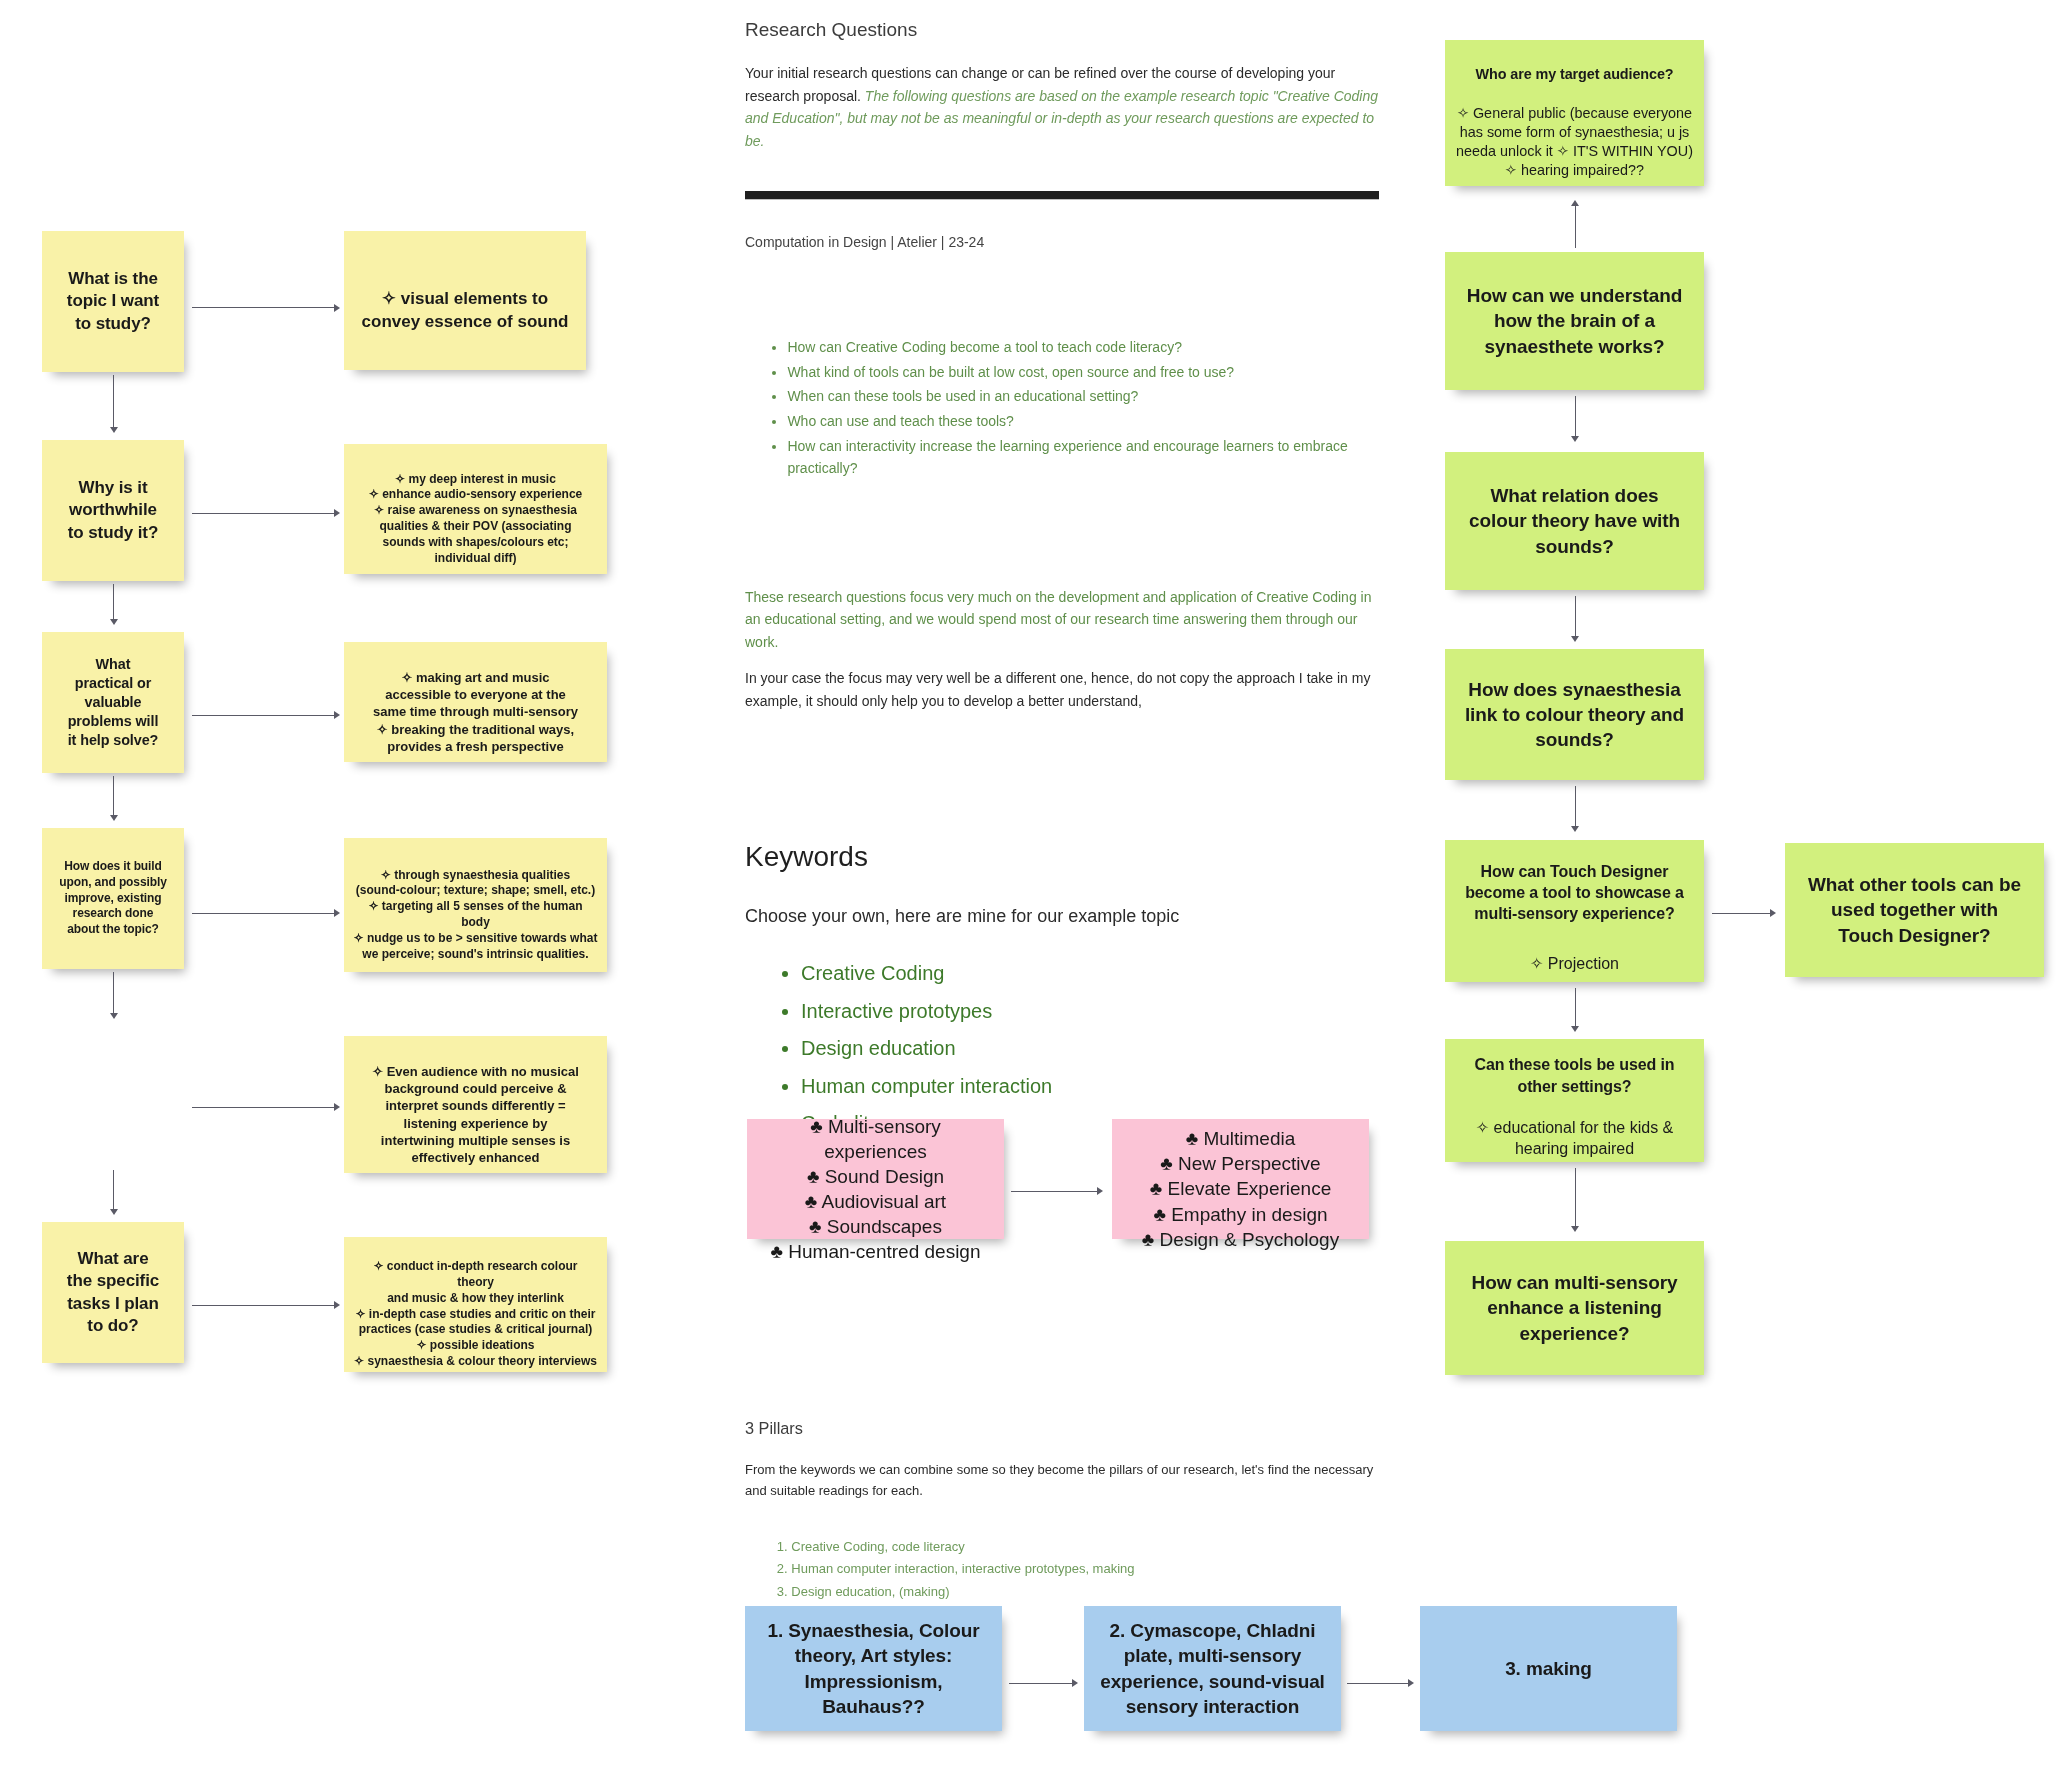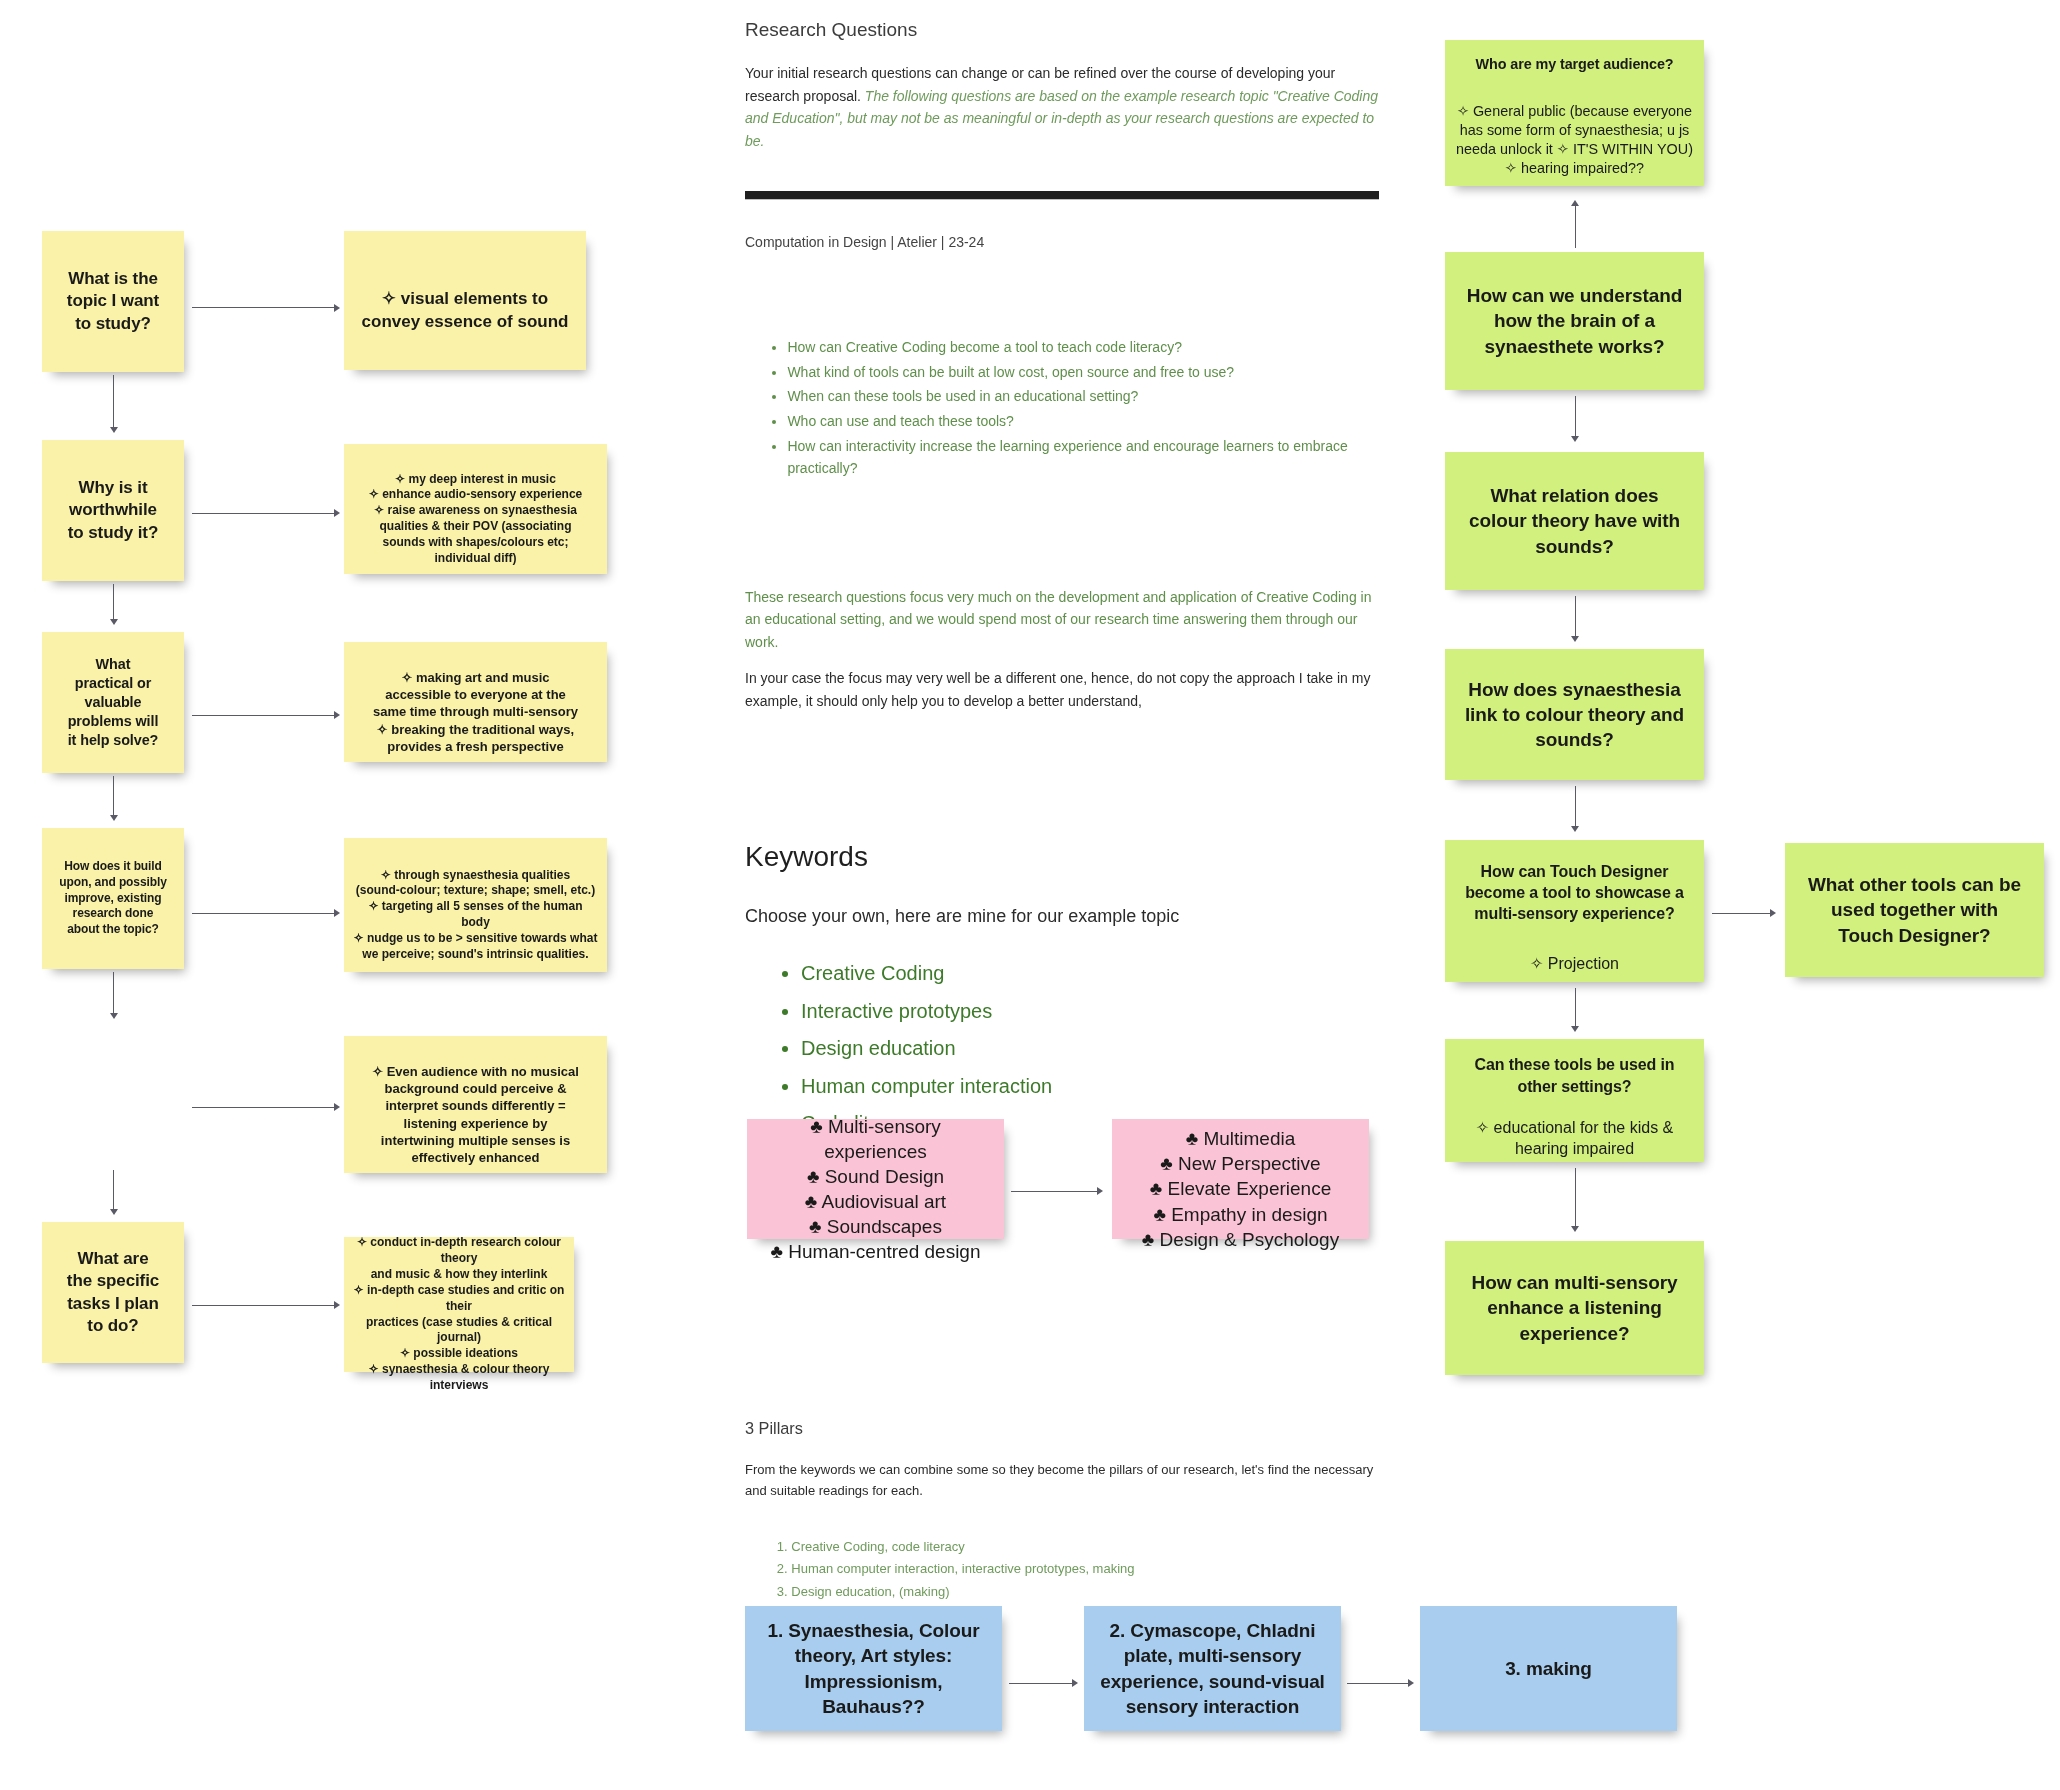--- a/index.html
+++ b/index.html
@@ -226,21 +226,21 @@
 
   <div class="note yellow fs-13" style="left:344px; top:1036px; width:263px; height:137px;">
     <div class="body" style="white-space:pre-line;">✧ Even audience with no musical
 background could perceive &amp;
 interpret sounds differently =
 listening experience by
 intertwining multiple senses is
 effectively enhanced</div>
   </div>
 
-  <div class="note yellow fs-12" style="left:344px; top:1237px; width:230px; height:135px;">
+  <div class="note yellow fs-12" style="left:344px; top:1237px; width:263px; height:135px;">
     <div class="body" style="white-space:pre-line;">✧ conduct in-depth research  colour theory
 and music &amp; how they interlink
 ✧ in-depth case studies and critic on their
 practices (case studies &amp; critical journal)
 ✧ possible ideations
 ✧ synaesthesia &amp; colour theory interviews</div>
   </div>
 
   <div class="conn v" style="left:113px; top:375px; height:54px;"></div>
   <div class="arrowhead down" style="left:110px; top:427px;"></div>
@@ -362,21 +362,21 @@
   <div class="note blue fs-19" style="left:1420px; top:1606px; width:257px; height:125px;">
     <div class="ttl" style="white-space:pre-line;">3. making</div>
   </div>
 
   <div class="conn h" style="left:1009px; top:1683px; width:65px;"></div>
   <div class="arrowhead right" style="left:1072px; top:1679px;"></div>
 
   <div class="conn h" style="left:1347px; top:1683px; width:63px;"></div>
   <div class="arrowhead right" style="left:1408px; top:1679px;"></div>
 
-  <div class="note green fs-13" style="left:1445px; top:40px; width:259px; height:146px; justify-content:flex-start; padding-top:15px;">
+  <div class="note green fs-13" style="left:1445px; top:40px; width:259px; height:146px; justify-content:flex-start; padding-top:25px;">
     <div class="ttl fs-15" style="white-space:pre-line;">Who are my target audience?</div>
     <div class="gap"></div>
     <div class="body reg fs-15" style="white-space:pre-line;">✧ General public (because everyone
 has some form of synaesthesia; u js
 needa unlock it ✧ IT'S WITHIN YOU)
 ✧ hearing impaired??</div>
   </div>
 
   <div class="note green fs-19" style="left:1445px; top:252px; width:259px; height:138px;">
     <div class="ttl" style="white-space:pre-line;">How can we understand

